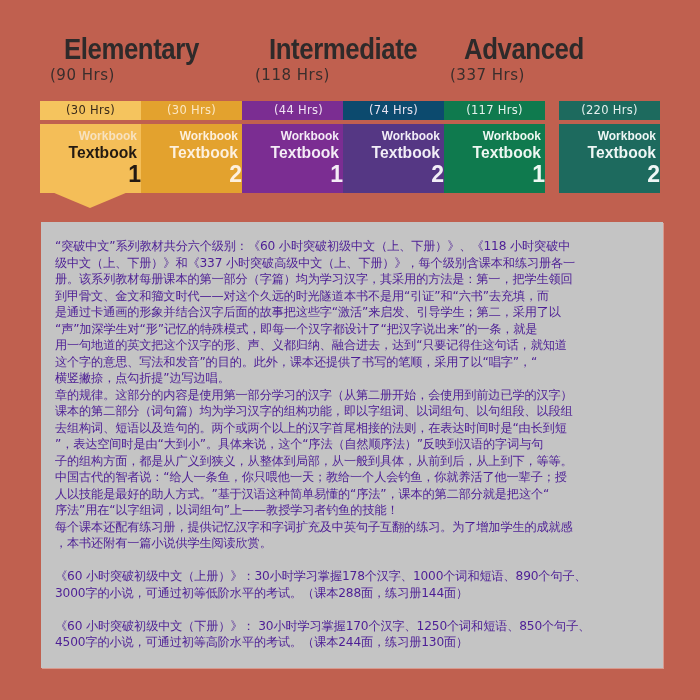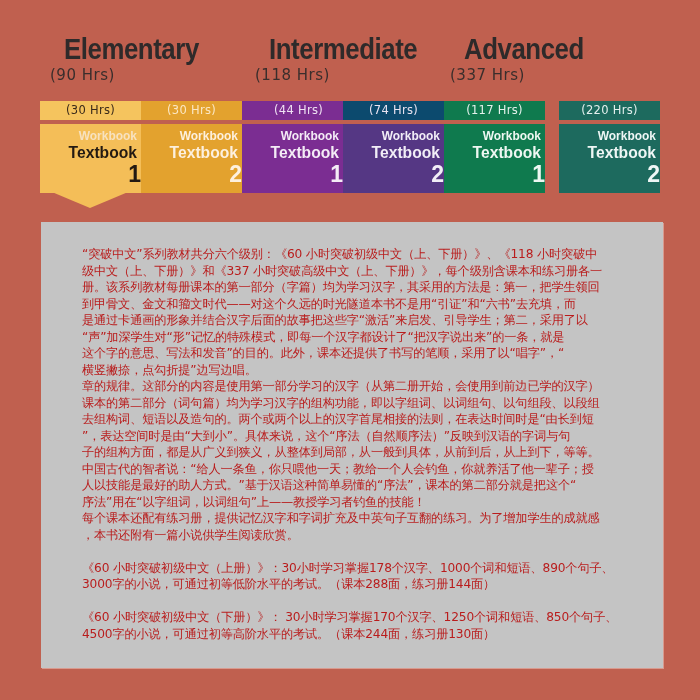--- a/index.html
+++ b/index.html
@@ -63,25 +63,24 @@
     border-left:50.5px solid transparent;
     border-right:50.5px solid transparent;
     border-top:21px solid #f4be58;
   }
   .panel {
     position:absolute; left:41px; top:222px; width:622px; height:446px;
     background:#c4c4c4;
     box-shadow:1px 1px 0 #d99a8e;
   }
   .panel-inner {
-    position:absolute; left:14px; top:24px; width:600px;
+    position:absolute; left:14px; top:16px; width:600px;
     font-family:"DejaVu Sans", sans-serif;
-    font-size:12.2px; line-height:16.5px; color:#b91c1c;
+    font-size:12.2px; line-height:16.5px; color:#4c1d95;
     letter-spacing:-0.15px;
-    margin-left:27px;
   }
   .panel-inner p { margin:0; }
   .panel-inner .gap { height:16.5px; }
 </style>
 </head>
 <body>
 
 <div class="level-head" style="left:50px;">
   <span class="level-title">Elementary</span>
   <span class="level-hrs">(90 Hrs)</span>
@@ -154,20 +153,21 @@
 </div>
 
 <div class="panel">
   <div class="panel-inner">
     <p>  “突破中文”系列教材共分六个级别：《60 小时突破初级中文（上、下册）》、《118 小时突破中</p>
     <p>级中文（上、下册）》和《337 小时突破高级中文（上、下册）》，每个级别含课本和练习册各一</p>
     <p>册。该系列教材每册课本的第一部分（字篇）均为学习汉字，其采用的方法是：第一，把学生领回</p>
     <p>到甲骨文、金文和籀文时代——对这个久远的时光隧道本书不是用“引证”和“六书”去充填，而</p>
     <p>是通过卡通画的形象并结合汉字后面的故事把这些字“激活”来启发、引导学生；第二，采用了以</p>
     <p> “声”加深学生对“形”记忆的特殊模式，即每一个汉字都设计了“把汉字说出来”的一条，就是</p>
+    <p>用一句地道的英文把这个汉字的形、声、义都归纳、融合进去，达到“只要记得住这句话，就知道</p>
     <p>这个字的意思、写法和发音”的目的。此外，课本还提供了书写的笔顺，采用了以“唱字”，“</p>
     <p>横竖撇捺，点勾折提”边写边唱。</p>
     <p>章的规律。这部分的内容是使用第一部分学习的汉字（从第二册开始，会使用到前边已学的汉字）</p>
     <p>课本的第二部分（词句篇）均为学习汉字的组构功能，即以字组词、以词组句、以句组段、以段组</p>
     <p>去组构词、短语以及造句的。两个或两个以上的汉字首尾相接的法则，在表达时间时是“由长到短</p>
     <p>”，表达空间时是由“大到小”。具体来说，这个“序法（自然顺序法）”反映到汉语的字词与句</p>
     <p>子的组构方面，都是从广义到狭义，从整体到局部，从一般到具体，从前到后，从上到下，等等。</p>
     <p>中国古代的智者说：“给人一条鱼，你只喂他一天；教给一个人会钓鱼，你就养活了他一辈子；授</p>
     <p>人以技能是最好的助人方式。”基于汉语这种简单易懂的“序法”，课本的第二部分就是把这个“</p>
     <p>序法”用在“以字组词，以词组句”上——教授学习者钓鱼的技能！</p>

